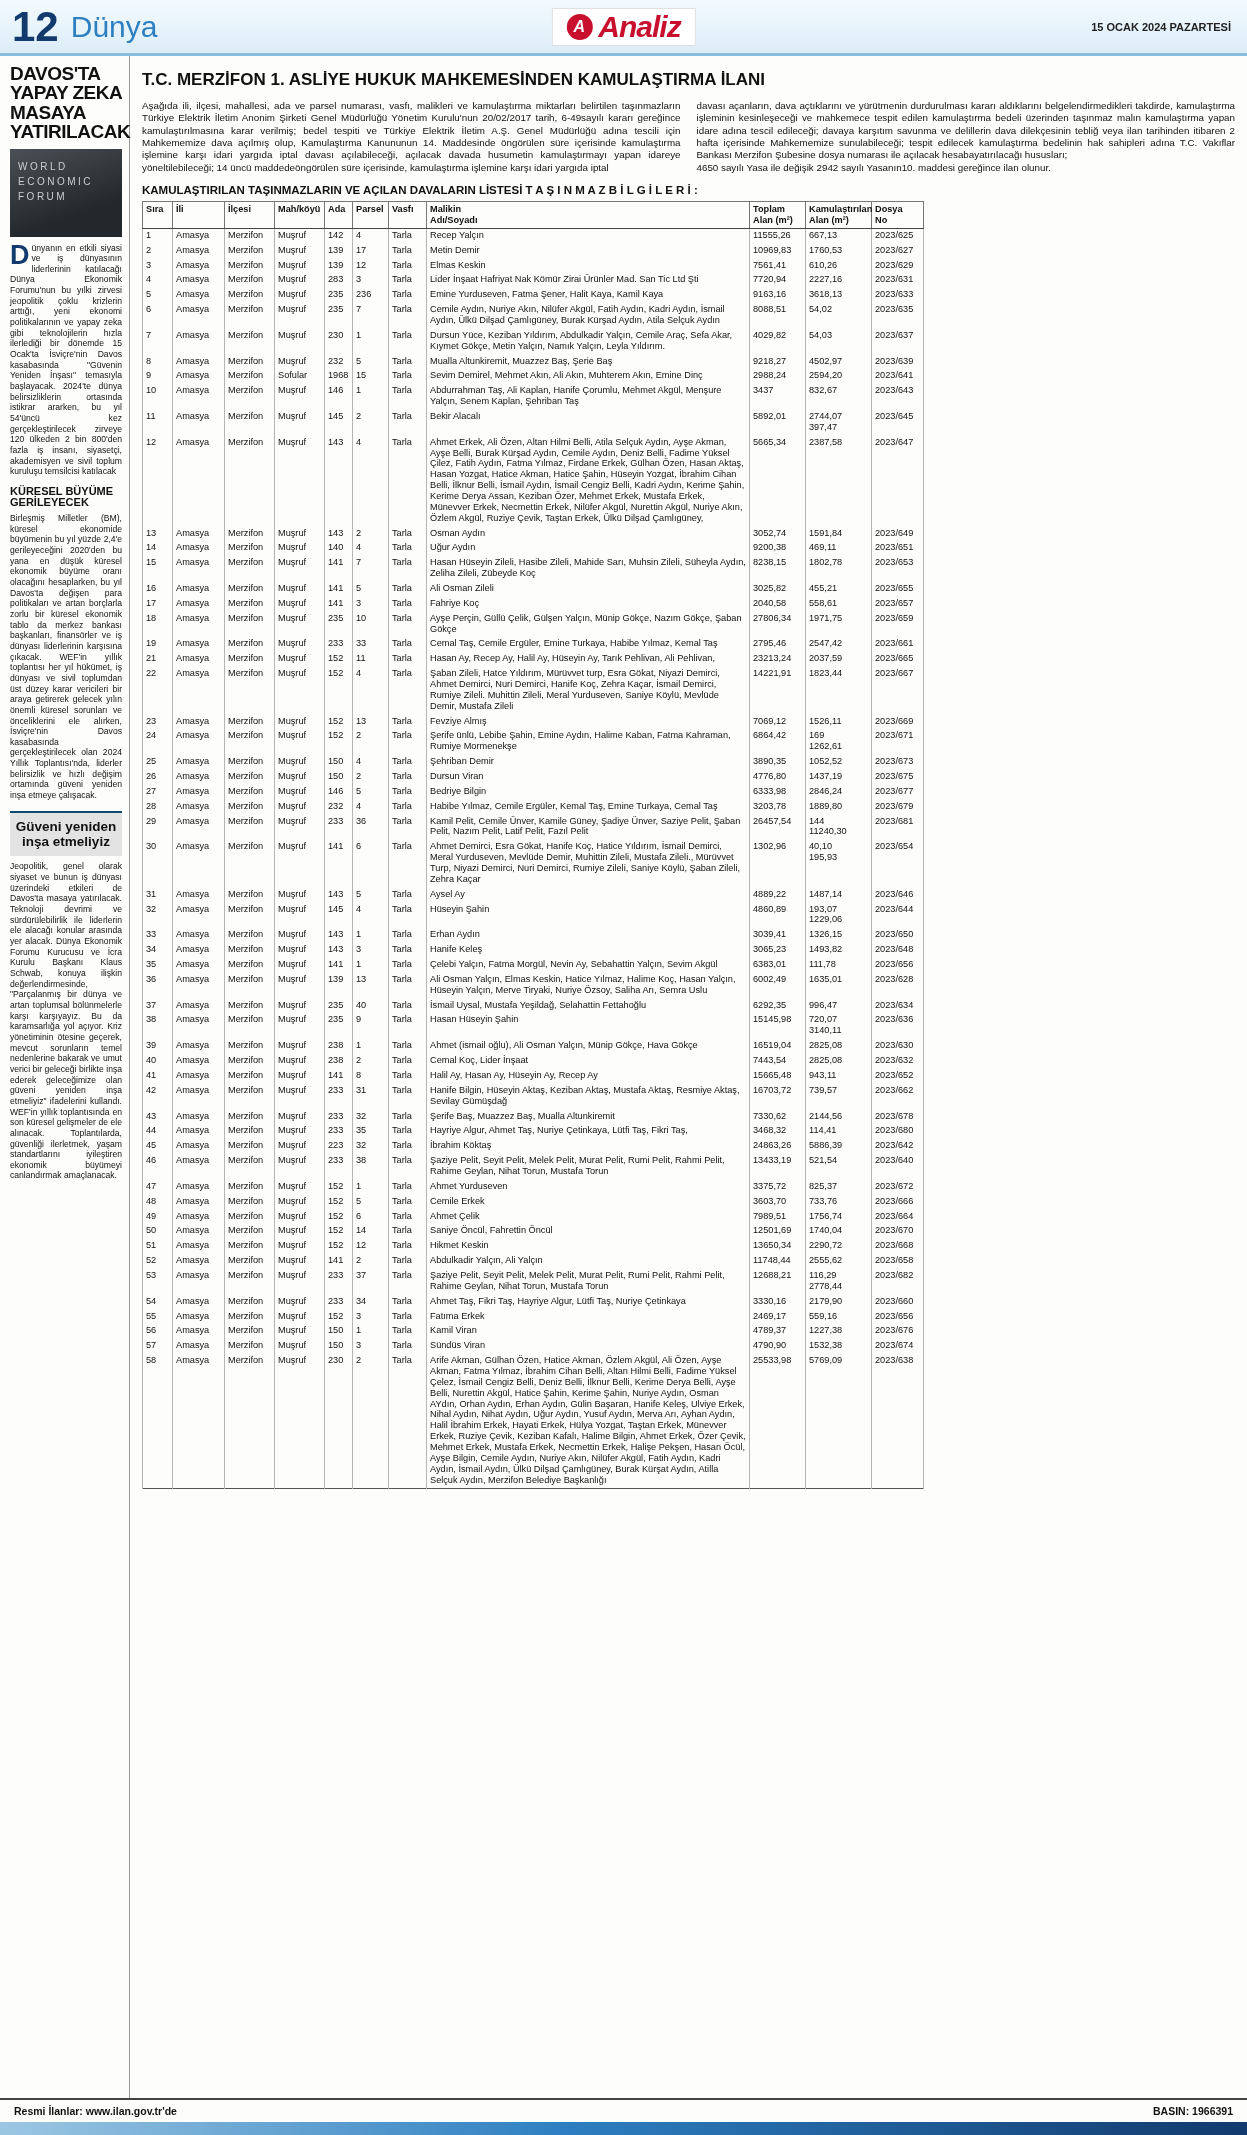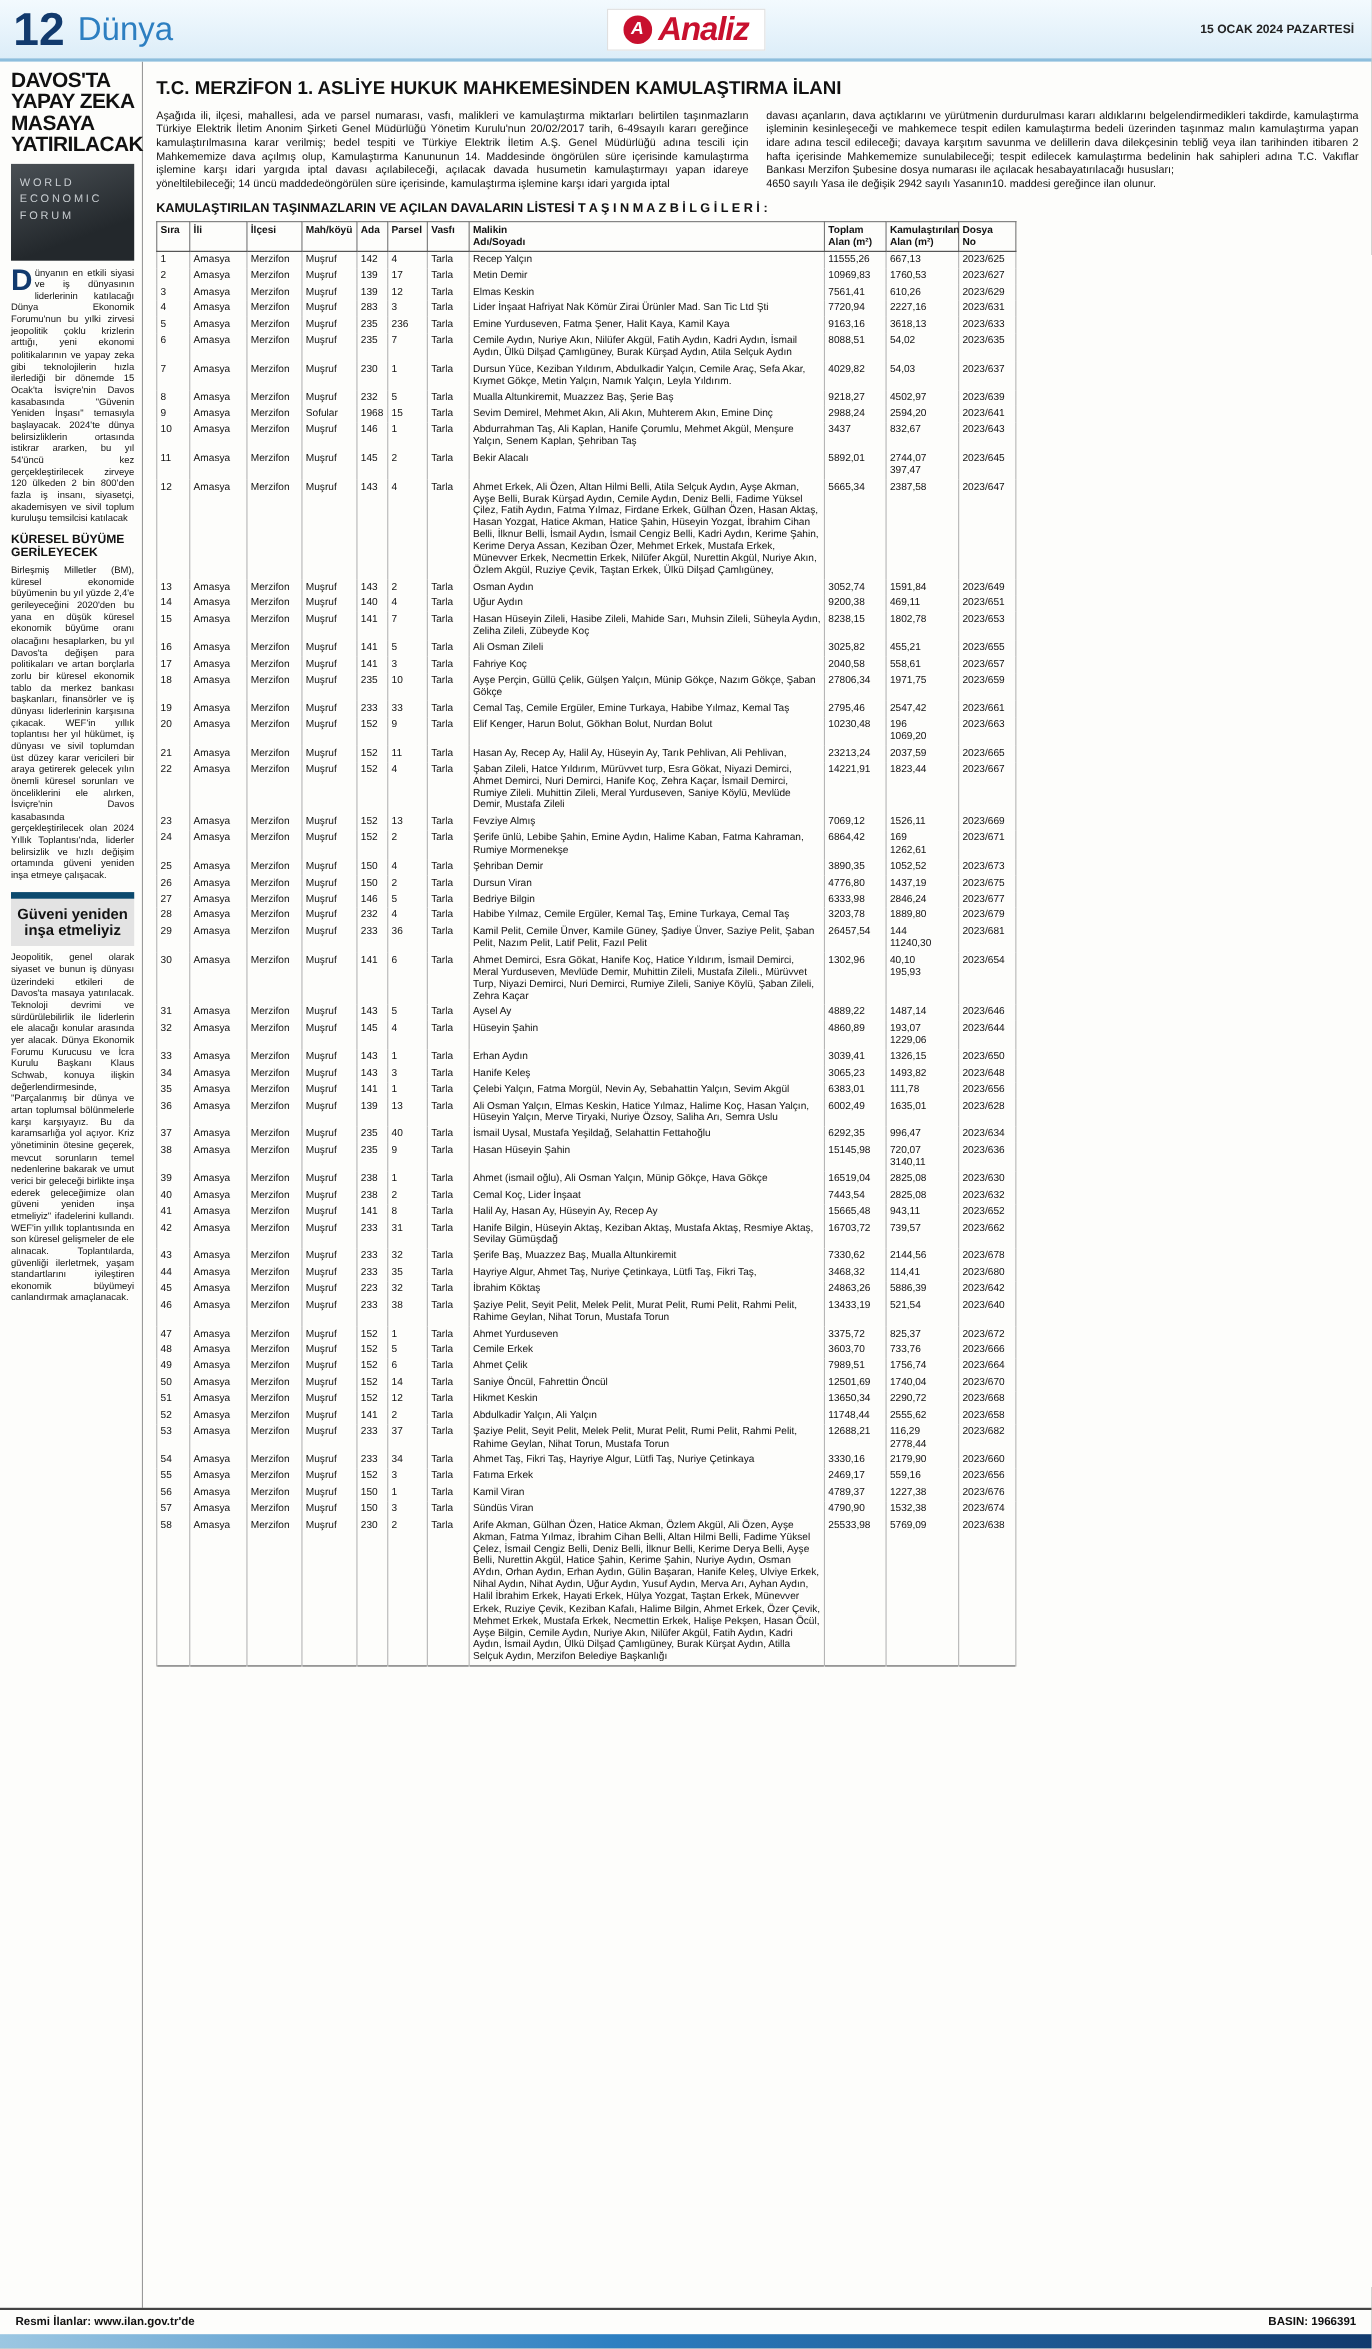--- a/index.html
+++ b/index.html
@@ -16,21 +16,21 @@
   .issue-date { margin-left:auto; font-size:11px; font-weight:bold; color:#222; }
 
   
   .cols { display:flex; flex:1; }
   .sidebar { width:130px; border-right:1px solid #999; padding:8px 7px 12px 10px; }
   .side-headline { font-size:19px; font-weight:800; line-height:1.02; letter-spacing:-0.5px; margin-bottom:7px; }
   .wef-photo { height:88px; background:linear-gradient(160deg,#4a5055,#23282c 70%); color:#c9ced2; padding:10px 8px; font-size:10px; letter-spacing:2.5px; line-height:1.5; white-space:pre-line; margin-bottom:6px; }
   .side-body { font-size:8.6px; line-height:1.24; text-align:justify; white-space:pre-line; }
   .dropcap { float:left; font-size:27px; line-height:0.85; font-weight:bold; color:#123a6d; padding:1px 2px 0 0; }
   .side-sub1 { font-size:11px; font-weight:800; margin:9px 0 4px; line-height:1.05; }
-  .side-sub2 { background:#e3e3e3; border-top:6px solid #0c4a6e; text-align:center; font-size:13.5px; font-weight:bold; line-height:1.1; padding:7px 2px; margin:10px 0 5px; }
+  .side-sub2 { background:#e3e3e3; border-top:2px solid #0c4a6e; text-align:center; font-size:13.5px; font-weight:bold; line-height:1.1; padding:7px 2px; margin:10px 0 5px; }
 
   
   .main { flex:1; padding:6px 12px 0 12px; }
   .notice-title { text-align:left; font-size:17px; font-weight:bold; padding:8px 0 10px; }
   .intro { display:flex; gap:16px; font-size:9.8px; line-height:1.26; text-align:justify; }
   .intro p { flex:1; white-space:pre-line; }
   .list-title { font-weight:bold; font-size:11.5px; margin:10px 0 5px; }
 
   table.expro { width:782px; border:1px solid #555; border-collapse:collapse; table-layout:fixed; font-size:9.2px; line-height:1.18; }
   table.expro th { border:1px solid #777; border-bottom:1px solid #444; padding:2px 3px; text-align:left; vertical-align:top; white-space:pre-line; font-size:9.2px; }
@@ -343,34 +343,20 @@
               <td class="c3">Muşruf</td>
               <td class="c4">233</td>
               <td class="c5">33</td>
               <td class="c6">Tarla</td>
               <td class="c7">Cemal Taş, Cemile Ergüler, Emine Turkaya, Habibe Yılmaz, Kemal Taş</td>
               <td class="c8">2795,46</td>
               <td class="c9">2547,42</td>
               <td class="c10">2023/661</td>
             </tr>
             <tr>
-              <td class="c0">20</td>
-              <td class="c1">Amasya</td>
-              <td class="c2">Merzifon</td>
-              <td class="c3">Muşruf</td>
-              <td class="c4">152</td>
-              <td class="c5">9</td>
-              <td class="c6">Tarla</td>
-              <td class="c7">Elif Kenger, Harun Bolut, Gökhan Bolut, Nurdan Bolut</td>
-              <td class="c8">10230,48</td>
-              <td class="c9">196
-1069,20</td>
-              <td class="c10">2023/663</td>
-            </tr>
-            <tr>
               <td class="c0">21</td>
               <td class="c1">Amasya</td>
               <td class="c2">Merzifon</td>
               <td class="c3">Muşruf</td>
               <td class="c4">152</td>
               <td class="c5">11</td>
               <td class="c6">Tarla</td>
               <td class="c7">Hasan Ay, Recep Ay, Halil Ay, Hüseyin Ay, Tarık Pehlivan, Ali Pehlivan,</td>
               <td class="c8">23213,24</td>
               <td class="c9">2037,59</td>

